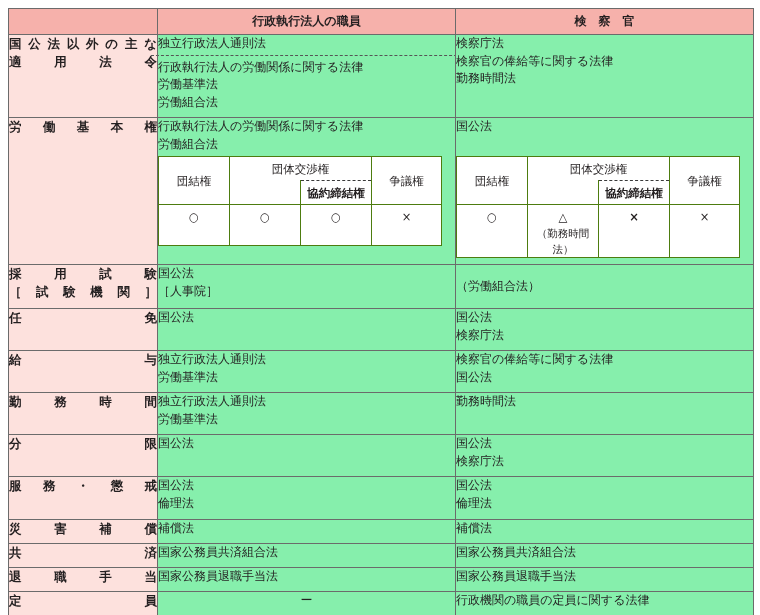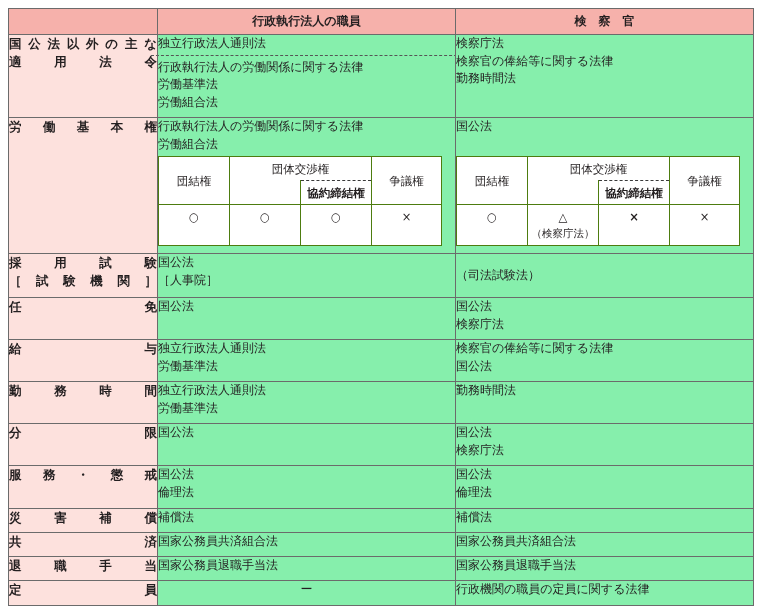--- a/index.html
+++ b/index.html
@@ -127,21 +127,21 @@
           <td rowspan="2">争議権</td>
         </tr>
         <tr style="height:24px">
           <td style="border-top:none"></td>
           <td class="dl dt">協約締結権</td>
         </tr>
         <tr>
           <td class="sym">○</td>
           <td class="sym">
             <span>△</span>
-            <span class="sub">（検察庁法）</span>
+            <span class="sub">（勤務時間法）</span>
           </td>
           <td class="sym dl">×</td>
           <td class="sym">×</td>
         </tr>
       </tbody>
           </table>
     </td>
   </tr>
 
   <tr style="height:44px">
@@ -159,21 +159,21 @@
             <span>機</span>
             <span>関</span>
             <span>］</span>
           </div>
     </td>
     <td class="cell">
       <span class="line">国公法</span>
       <span class="line">［人事院］</span>
     </td>
     <td class="cell" style="vertical-align:middle">
-      <span class="line">（司法試験法）</span>
+      <span class="line">（労働組合法）</span>
     </td>
   </tr>
 
   <tr style="height:42px">
     <td class="label">
           <div class="jl" id="lbl-3-0">
             <span>任</span>
             <span>免</span>
           </div>
         </td>

